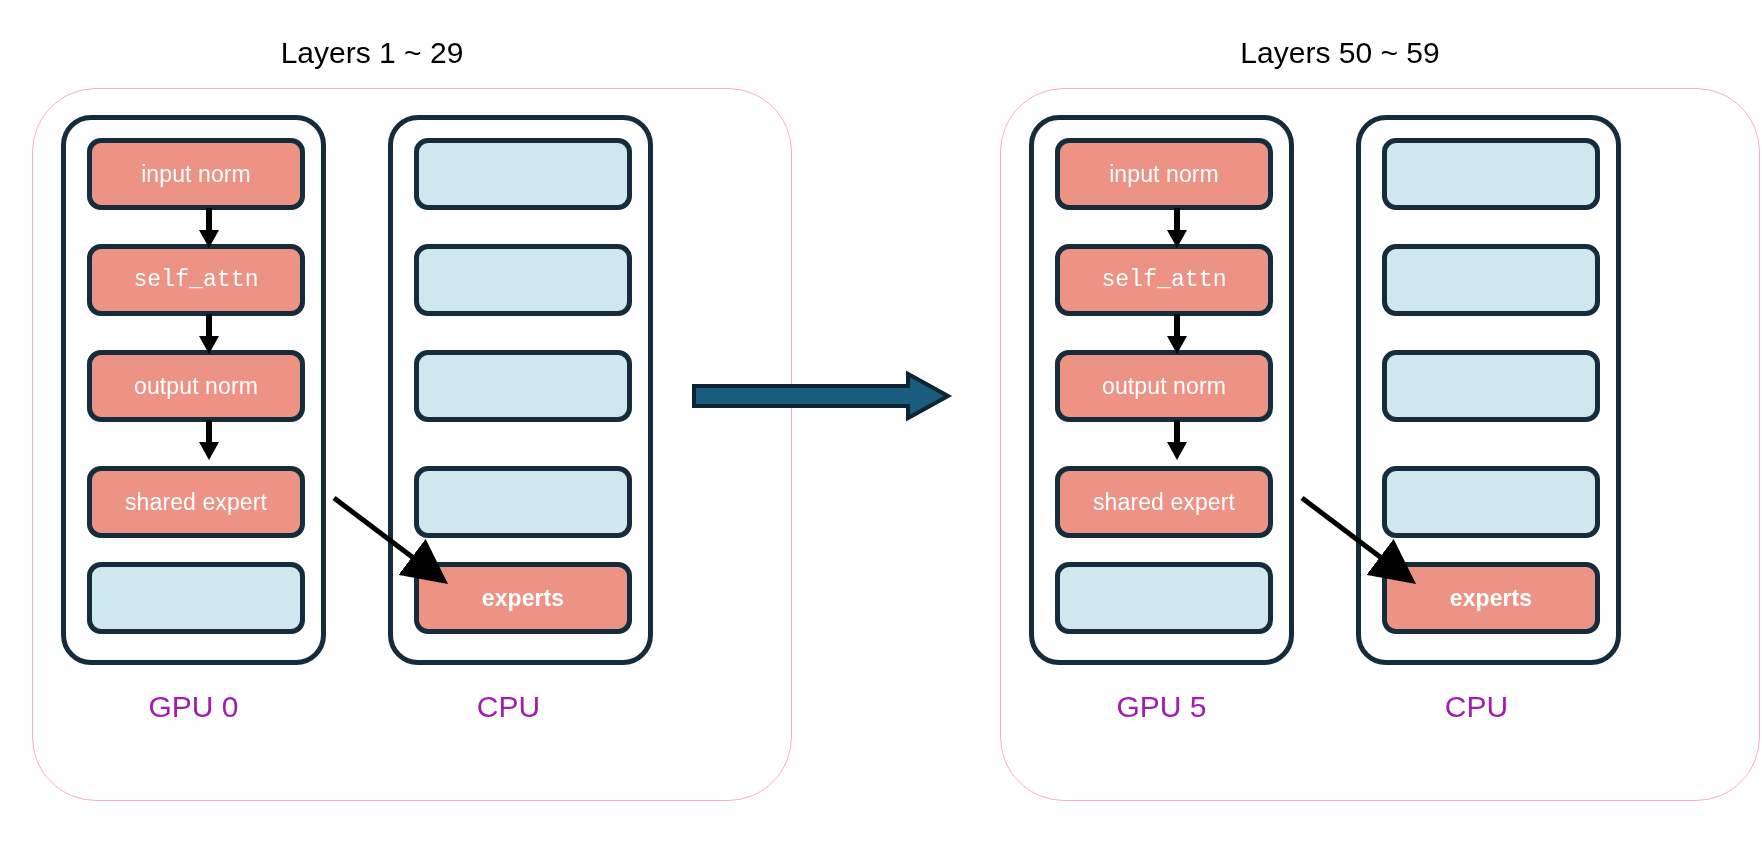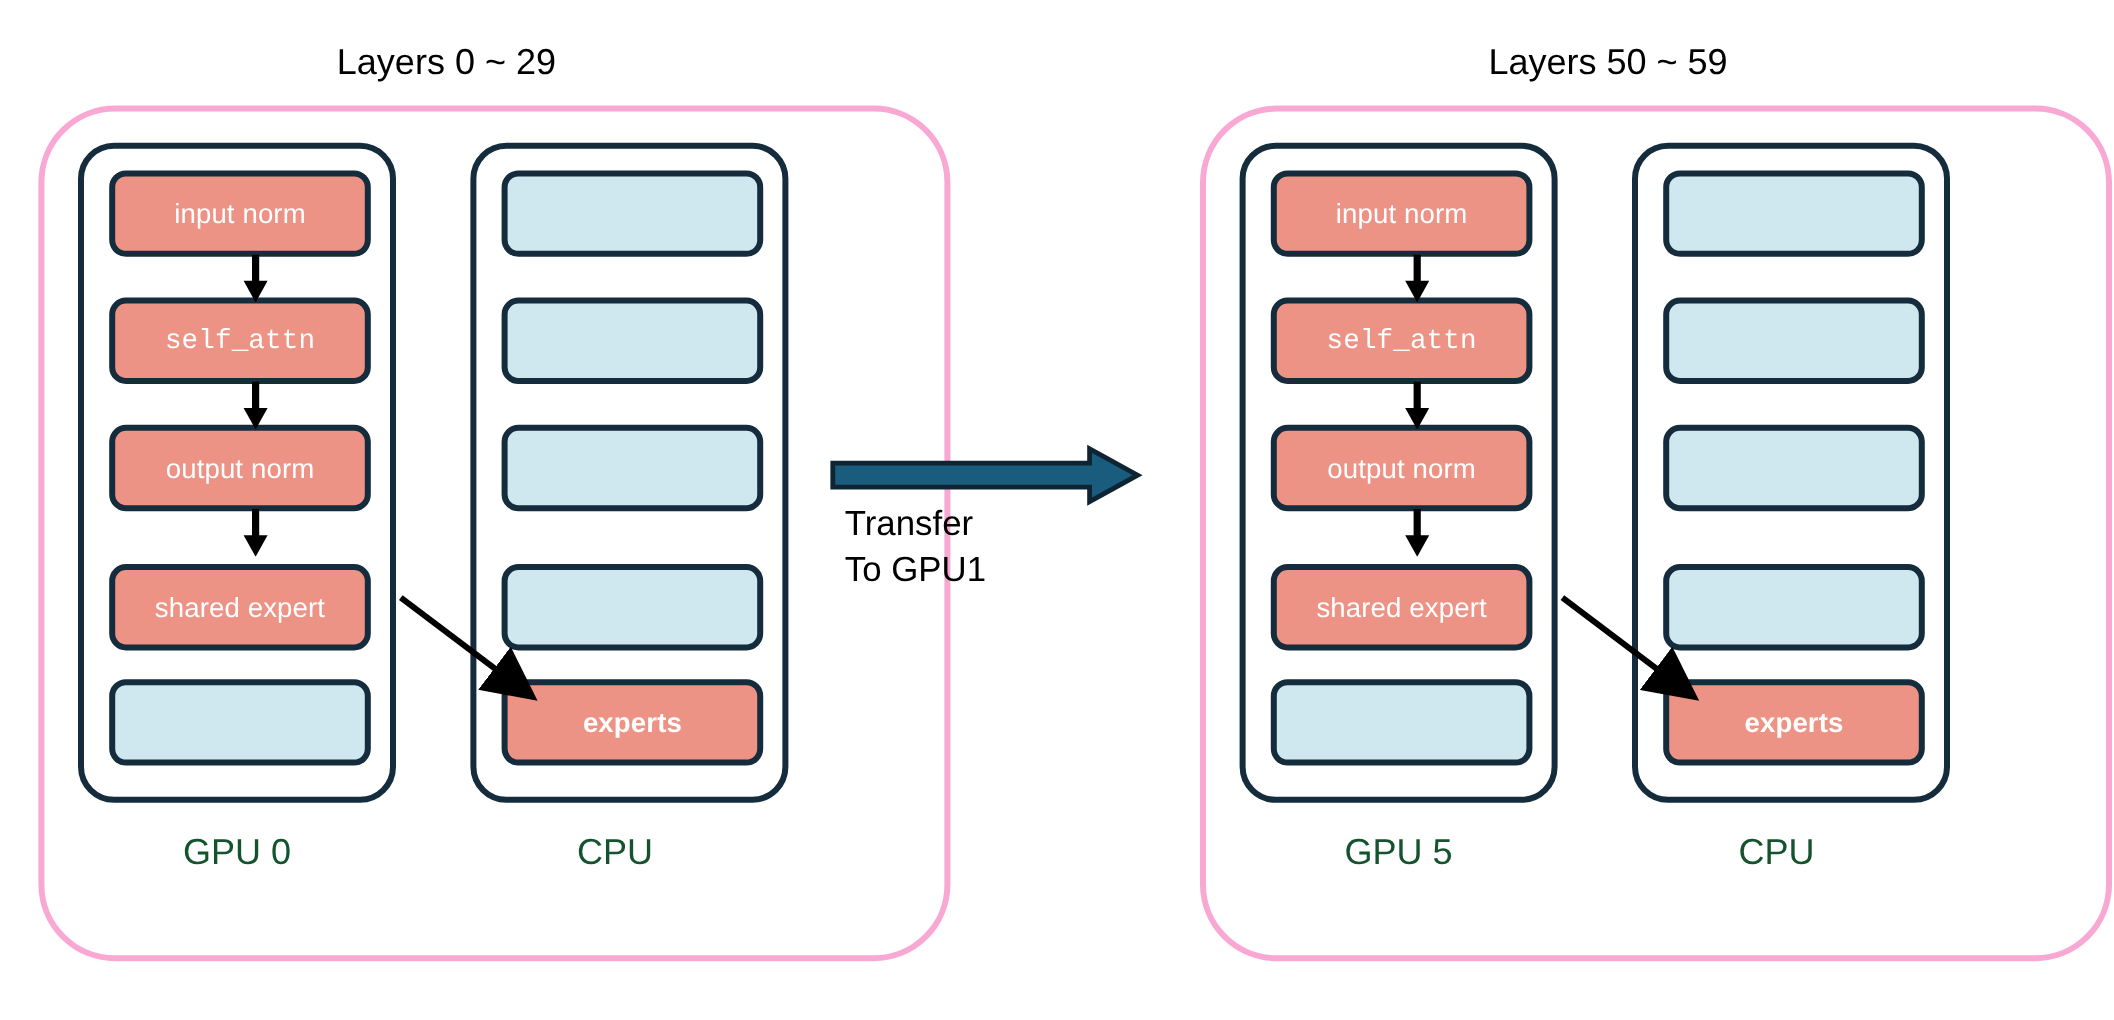--- a/index.html
+++ b/index.html
@@ -44,21 +44,21 @@
     white-space: nowrap;
   }
 
   
   .device-card {
     position: absolute;
     top: 88px;
     left: 10px;
     width: 760px;
     height: 713px;
-    border: 5px solid #f9a8d4;
+    border: 1px solid #f9a8d4;
     border-radius: 64px;
     background: #ffffff;
     box-sizing: border-box;
   }
 
   
   .unit-column {
     position: absolute;
     top: 26px;
     width: 265px;
@@ -71,21 +71,21 @@
   .unit-column.gpu { left: 28px; }
   .unit-column.cpu { left: 355px; }
 
   .unit-label {
     position: absolute;
     top: 600px;
     width: 265px;
     text-align: center;
     font-size: 30px;
     line-height: 36px;
-    color: #14532d;
+    color: #a21caf;
     white-space: nowrap;
   }
   .unit-label.gpu { left: 28px; }
   .unit-label.cpu { left: 343px; text-align: center; }
 
   
   .block {
     position: absolute;
     left: 21px;
     width: 218px;
@@ -160,21 +160,21 @@
     white-space: nowrap;
   }
 </style>
 </head>
 <body>
 
 <div id="diagram-root">
 
   <div class="panel-group left">
 
-    <div class="panel-title">Layers 0 ~ 29</div>
+    <div class="panel-title">Layers 1 ~ 29</div>
 
     <div class="device-card">
 
       <div class="unit-column gpu">
 
         <div class="block active slot0">input norm</div>
         <div class="block active slot1">self_attn</div>
         <div class="block active slot2">output norm</div>
         <div class="block active slot3">shared expert</div>
         <div class="block idle slot4"></div>
@@ -212,24 +212,20 @@
         </marker>
       </defs>
       <line x1="312" y1="498" x2="418" y2="578" stroke="#000000" stroke-width="5" marker-end="url(#headL)"></line>
     </svg>
   </div>
 
   <div class="transfer-wrap">
     <svg class="transfer-arrow-svg" viewBox="0 0 320 60" preserveAspectRatio="none">
       <polygon points="4,16 218,16 218,4 258,26 218,48 218,36 4,36" fill="#1a5c7d" stroke="#0e2433" stroke-width="4" stroke-linejoin="miter"></polygon>
     </svg>
-    <div class="transfer-label">
-      <div>Transfer</div>
-      <div>To GPU1</div>
-    </div>
   </div>
 
   <div class="panel-group right">
 
     <div class="panel-title">Layers 50 ~ 59</div>
 
     <div class="device-card">
 
       <div class="unit-column gpu">
         <div class="block active slot0">input norm</div>

